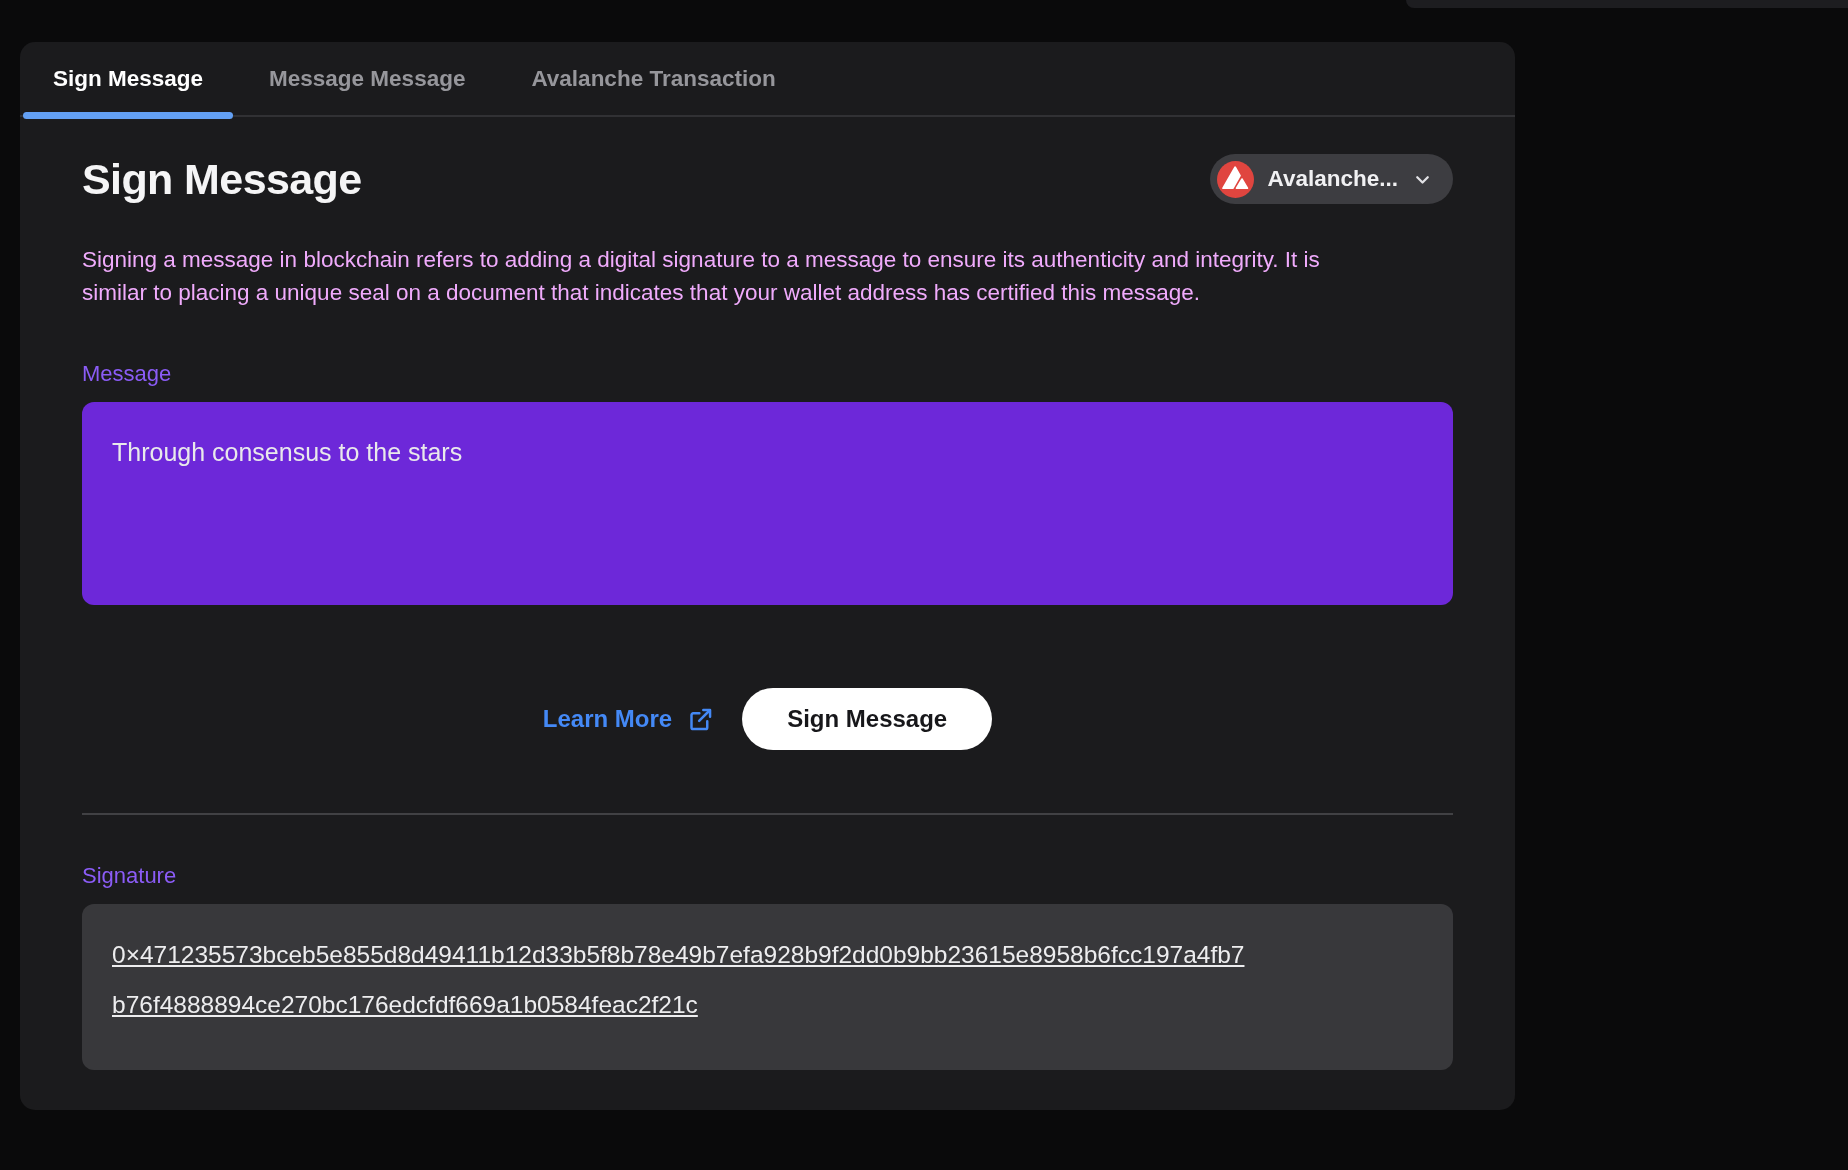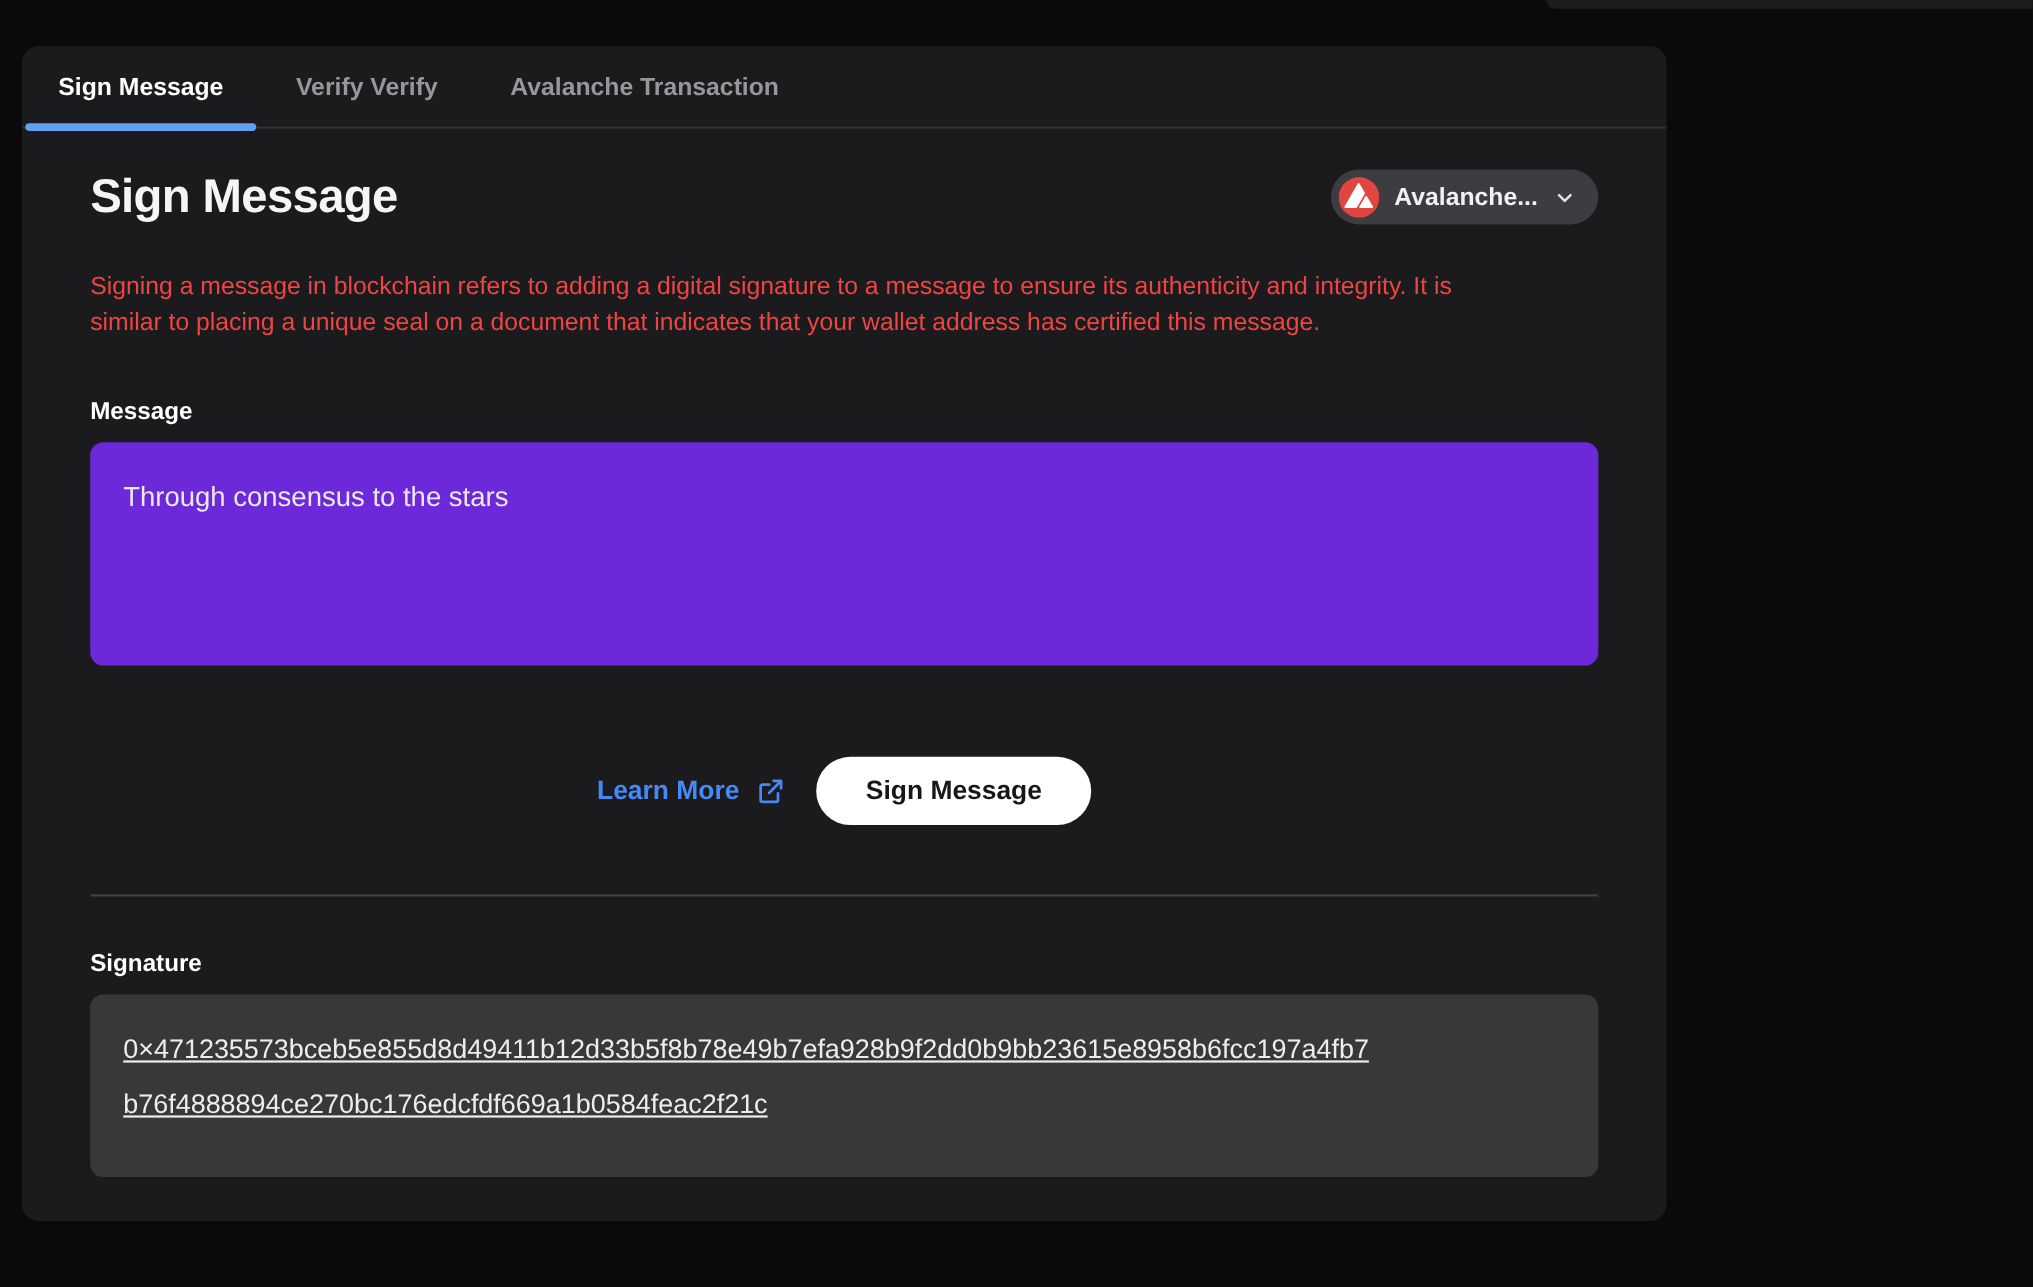--- a/index.html
+++ b/index.html
@@ -46,25 +46,25 @@
     background:#3d3d41;border:none;border-radius:25px;
     padding:0 20px 0 7px;cursor:pointer;
   }
   .network-icon{width:37px;height:37px;display:block;}
   .network-label{
     font-size:22.5px;font-weight:700;color:#f1f1f3;
     font-family:"Liberation Sans","DejaVu Sans",sans-serif;white-space:nowrap;
   }
   .chevron{display:flex;align-items:center;}
   .description{
-    margin:38px 0 0 0;font-size:22.5px;line-height:33px;color:#ef4444;
+    margin:38px 0 0 0;font-size:22.5px;line-height:33px;color:#f0abfc;
   }
   .description span{display:block;}
   .field-label{
-    margin-top:52px;font-size:22px;line-height:26px;font-weight:700;color:#ffffff;
+    margin-top:52px;font-size:22px;line-height:26px;font-weight:400;color:#8b5cf6;
   }
   .message-input{
     display:block;margin-top:15px;width:100%;height:203px;box-sizing:border-box;
     background:#6d28d9;border:none;border-radius:12px;outline:none;resize:none;
     padding:34px 30px;color:#e9e9eb;font-size:25px;line-height:32px;
     font-family:"Liberation Sans","DejaVu Sans",sans-serif;
   }
   .actions-row{
     margin-top:83px;display:flex;align-items:center;justify-content:center;gap:28px;
   }
@@ -95,21 +95,21 @@
 <div class="top-fragment"></div>
 
 <div class="card">
 
   <div class="tabbar">
     <div class="tab active">
       <span>Sign Message</span>
       <span class="tab-indicator"></span>
     </div>
     <div class="tab">
-      <span>Verify Verify</span>
+      <span>Message Message</span>
 
     </div>
     <div class="tab">
       <span>Avalanche Transaction</span>
 
     </div>
   </div>
 
   <div class="content">
 

